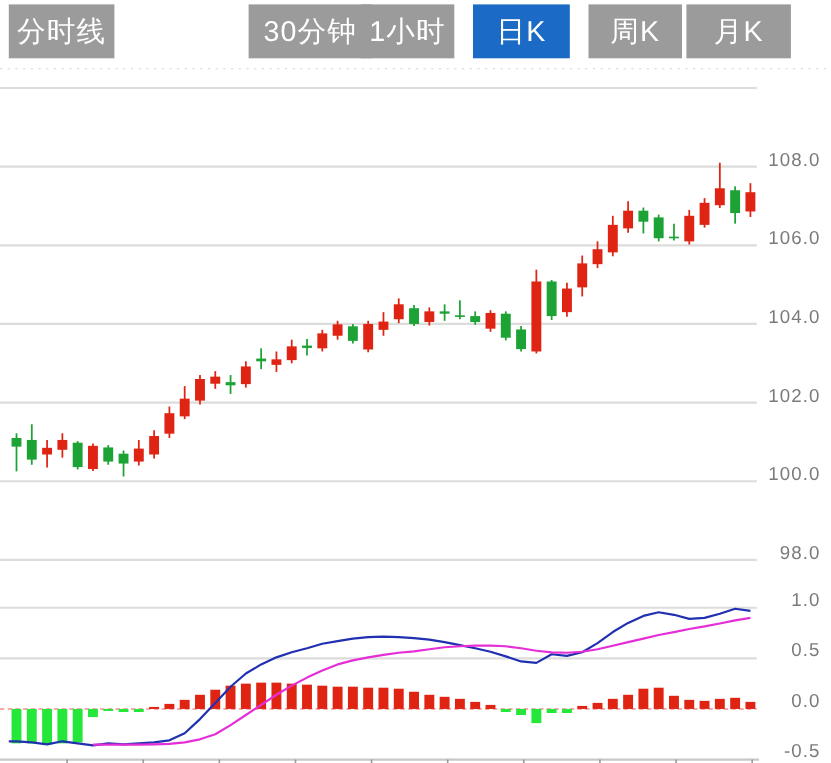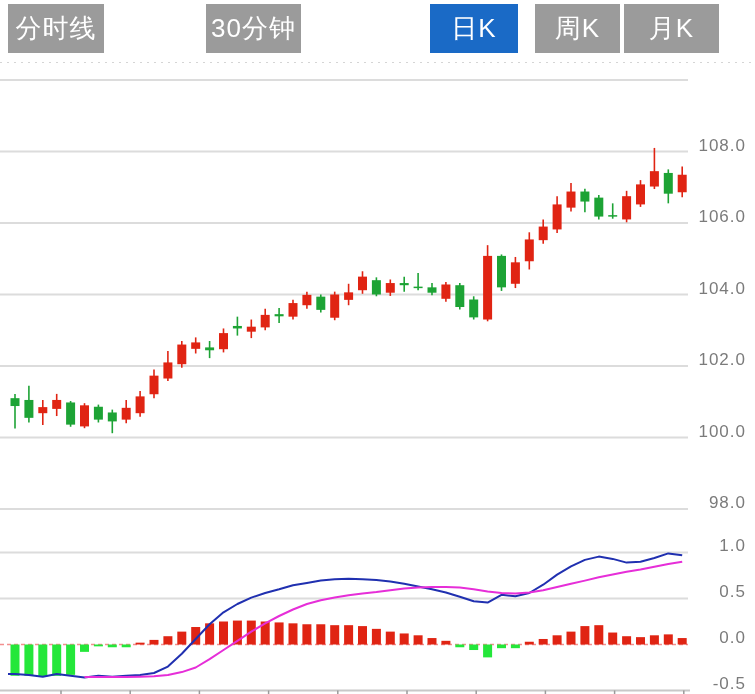--- a/index.html
+++ b/index.html
@@ -4,35 +4,36 @@
 <style>
   html,body{margin:0;padding:0;background:#fff;font-family:"Liberation Sans",sans-serif;}
   #app{position:relative;width:755px;height:694px;background:#fff;overflow:hidden;}
   .tabbar{position:absolute;left:0;top:0;width:755px;height:62px;padding-left:44px;}
   .tab{position:absolute;top:4px;height:49px;background:#9b9b9b;color:#fff;
        font-size:26px;display:flex;align-items:center;justify-content:center;
        cursor:pointer;user-select:none;letter-spacing:1px;}
   .tab.active{background:#1a6ac6;}
   #tab0{left:8px;width:96px}
   #tab1{left:116px;width:94px}
-  #tab2{left:206px;width:95px}
+  #tab2{left:226px;width:112px}
   #tab3{left:328px;width:85px}
   #tab4{left:430px;width:88px}
   #tab5{left:535px;width:85px}
   #tab6{left:624px;width:95px}
   #chart-svg{position:absolute;left:0;top:0;}
   text.axis{font-family:"Liberation Sans",sans-serif;font-size:17px;fill:#7b7b7b;letter-spacing:1px;}
 </style>
 </head>
 <body>
 
 <div id="app">
   <div class="tabbar">
     <div class="tab" id="tab0">分时线</div>
     <div class="tab" id="tab2">30分钟</div>
+    <div class="tab" id="tab3">1小时</div>
     <div class="tab active" id="tab4">日K</div>
     <div class="tab" id="tab5">周K</div>
     <div class="tab" id="tab6">月K</div>
   </div>
   <svg id="chart-svg" width="755" height="694" viewBox="0 0 755 694">
       <line x1="0" y1="62.5" x2="755" y2="62.5" stroke="#d5d5d5" stroke-width="1" stroke-dasharray="2 5"></line>
       <line x1="0" y1="80" x2="688" y2="80" stroke="#dcdcdc" stroke-width="2"></line>
       <line x1="0" y1="151.5" x2="688" y2="151.5" stroke="#dcdcdc" stroke-width="2"></line>
       <line x1="0" y1="223" x2="688" y2="223" stroke="#dcdcdc" stroke-width="2"></line>
       <line x1="0" y1="294.5" x2="688" y2="294.5" stroke="#dcdcdc" stroke-width="2"></line>

